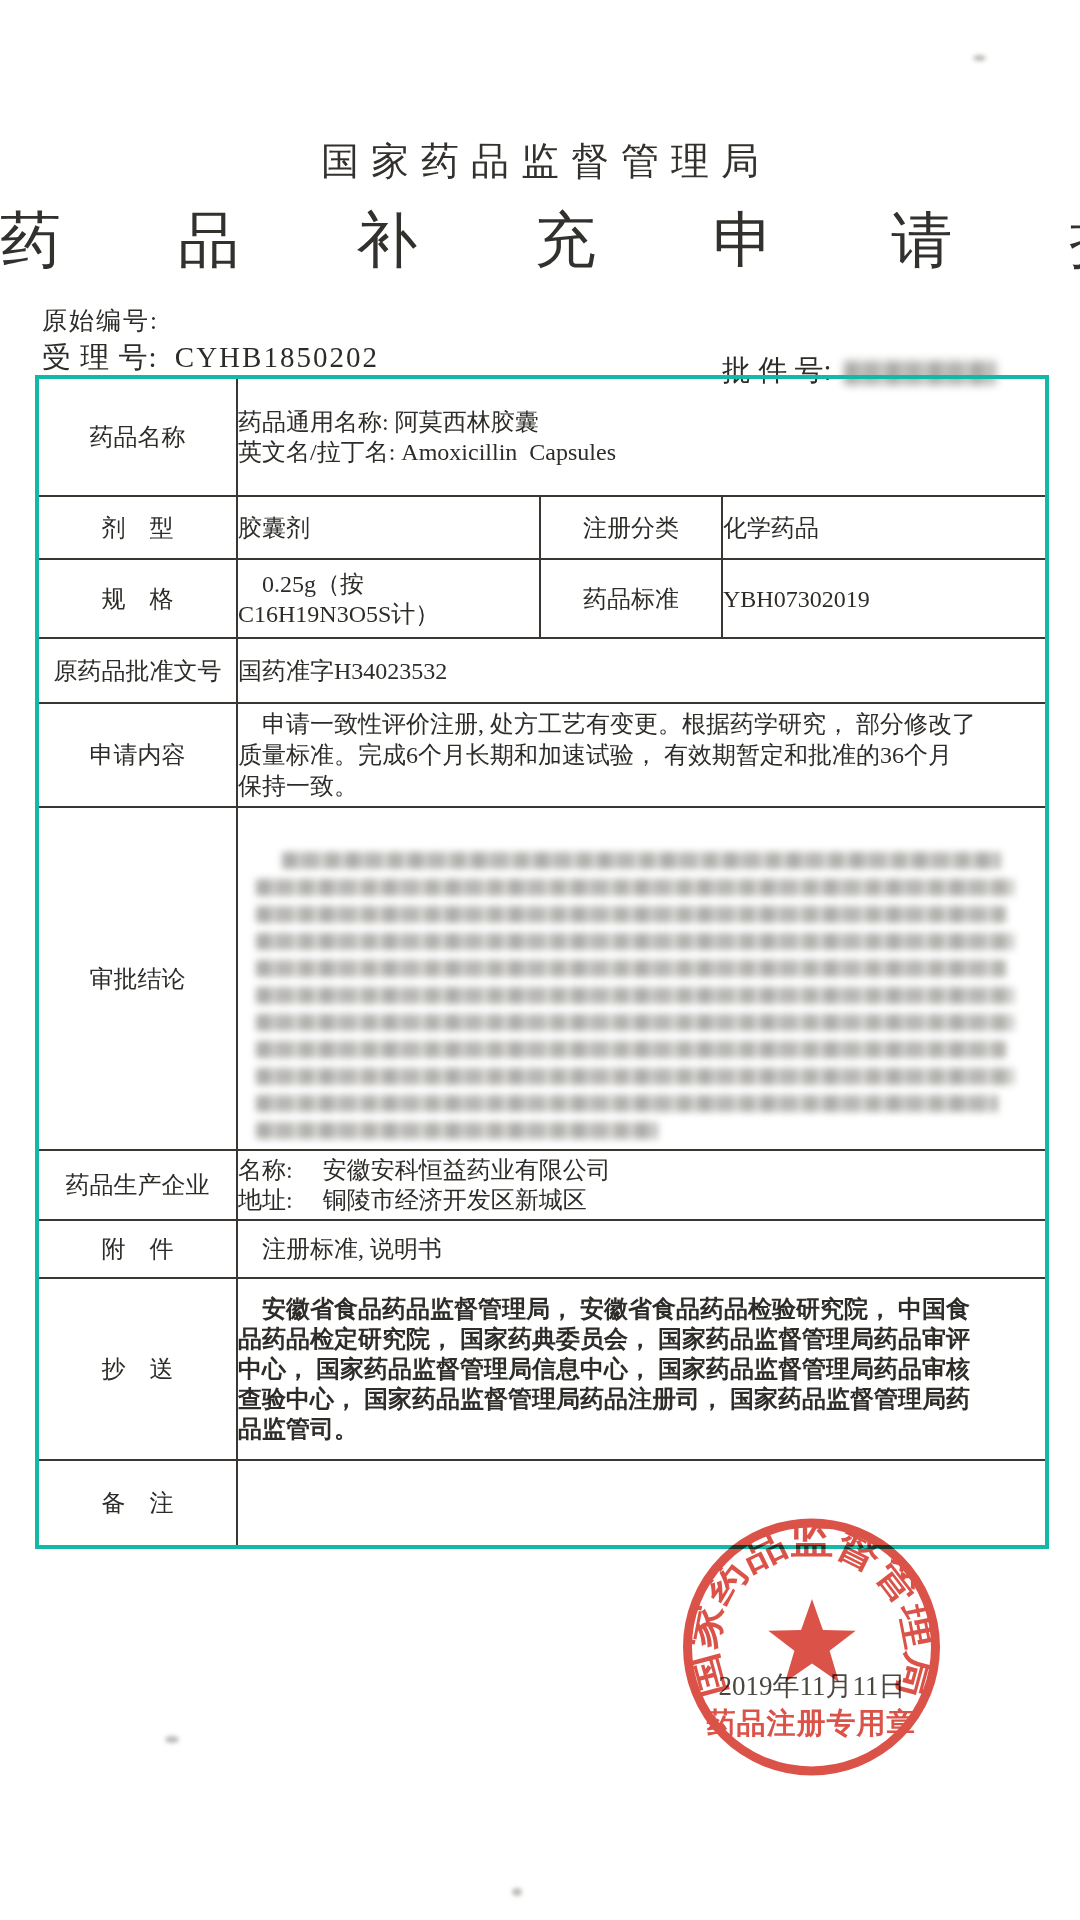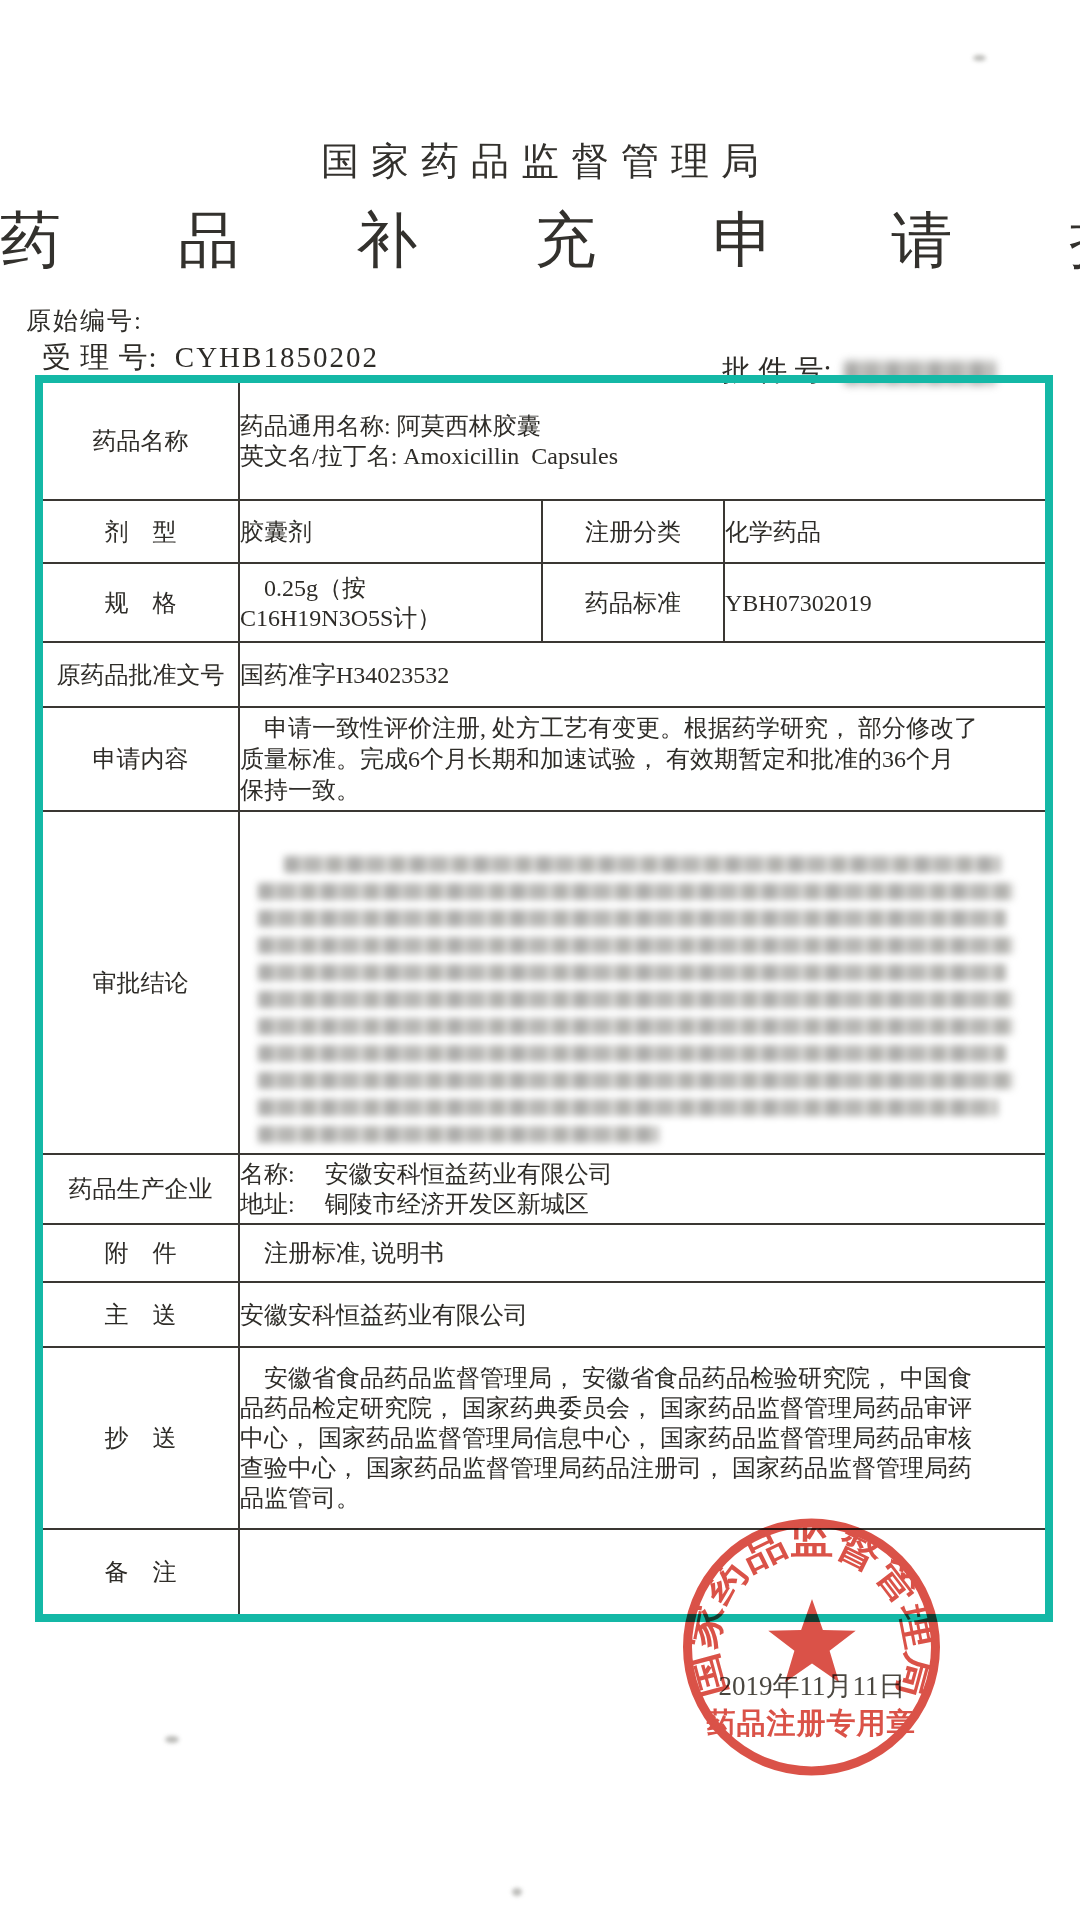--- a/index.html
+++ b/index.html
@@ -16,47 +16,47 @@
     font-size:38px;letter-spacing:12px;color:#33312d;
   }
   .agency span{margin-right:-12px;}
   .doc-title{
     position:absolute;top:200px;left:0;width:1080px;text-align:center;
     font-size:61px;letter-spacing:51px;color:#33312d;white-space:nowrap;
   }
   .doc-title span{margin-right:-51px;}
 
   
-  .meta-original{position:absolute;top:304px;left:26px;font-size:25px;letter-spacing:2px;}
+  .meta-original{position:absolute;top:304px;left:42px;font-size:25px;letter-spacing:2px;}
   .meta-line{position:absolute;top:338px;left:42px;width:1000px;font-size:29px;}
   .acceptance-label{letter-spacing:1px;}
   .acceptance-value{margin-left:10px;letter-spacing:2px;}
   .approval-block{position:absolute;left:680px;top:13px;white-space:nowrap;}
   .redact-chip{
     display:inline-block;vertical-align:-5px;width:152px;height:24px;margin-left:12px;
     background:repeating-linear-gradient(90deg,#63625e 0 14px,#a9a8a3 14px 19px,#75746f 19px 36px,#b5b4af 36px 42px);
     filter:blur(4px);opacity:.55;border-radius:3px;
   }
 
   
   table.doc{
     position:absolute;top:375px;left:35px;width:1010px;
     border-collapse:collapse;table-layout:fixed;
-    border:8px solid #14b8a6;z-index:1;
+    border:4px solid #14b8a6;z-index:1;
   }
   table.doc td{border:2px solid #3a3733;font-size:24px;vertical-align:middle;padding:0;overflow:hidden;}
   td.lbl{text-align:center;font-size:25px;color:#2e2c28;}
   td.val{padding:6px 10px 6px 14px;white-space:pre-wrap;line-height:30px;}
   td.top{vertical-align:top;margin-left:13px;}
   .r1 td{height:116px;} .r2 td{height:61px;} .r3 td{height:77px;}
   .r4 td{height:63px;margin-top:40px;}  .r5 td{height:102px;} .r6 td{height:339px;}
   .r7 td{height:68px;}  .r8 td{height:56px;} .r9 td{height:63px;}
   .r10 td{height:180px;} .r11 td{height:84px;}
   td.lbl-top{vertical-align:top;padding-top:80px;}
-  .cc-val{line-height:29px;padding-top:10px;}
+  .cc-val{line-height:29px;padding-top:10px;font-weight:bold;}
 
   
   .blur-wrap{padding:44px 16px 0 18px;}
   .blur-line{
     height:17px;margin-bottom:10px;border-radius:2px;
     background:repeating-linear-gradient(90deg,#5f5e5a 0 15px,#aaa9a4 15px 20px,#72716c 20px 37px,#b3b2ad 37px 43px,#67665f 43px 58px,#c0bfba 58px 63px);
     filter:blur(3.5px);opacity:.5;
   }
 
   
@@ -152,24 +152,20 @@
     </tr>
     <tr class="r7">
       <td class="lbl">药品生产企业</td>
       <td class="val" colspan="3">名称:　 安徽安科恒益药业有限公司
 地址:　 铜陵市经济开发区新城区</td>
     </tr>
     <tr class="r8">
       <td class="lbl">附　件</td>
       <td class="val" colspan="3">　注册标准, 说明书</td>
     </tr>
-    <tr class="r9">
-      <td class="lbl">主　送</td>
-      <td class="val" colspan="3">安徽安科恒益药业有限公司</td>
-    </tr>
     <tr class="r10">
       <td class="lbl">抄　送</td>
       <td class="val cc-val" colspan="3">　安徽省食品药品监督管理局， 安徽省食品药品检验研究院， 中国食
 品药品检定研究院， 国家药典委员会， 国家药品监督管理局药品审评
 中心， 国家药品监督管理局信息中心， 国家药品监督管理局药品审核
 查验中心， 国家药品监督管理局药品注册司， 国家药品监督管理局药
 品监管司。</td>
     </tr>
     <tr class="r11">
       <td class="lbl">备　注</td>

